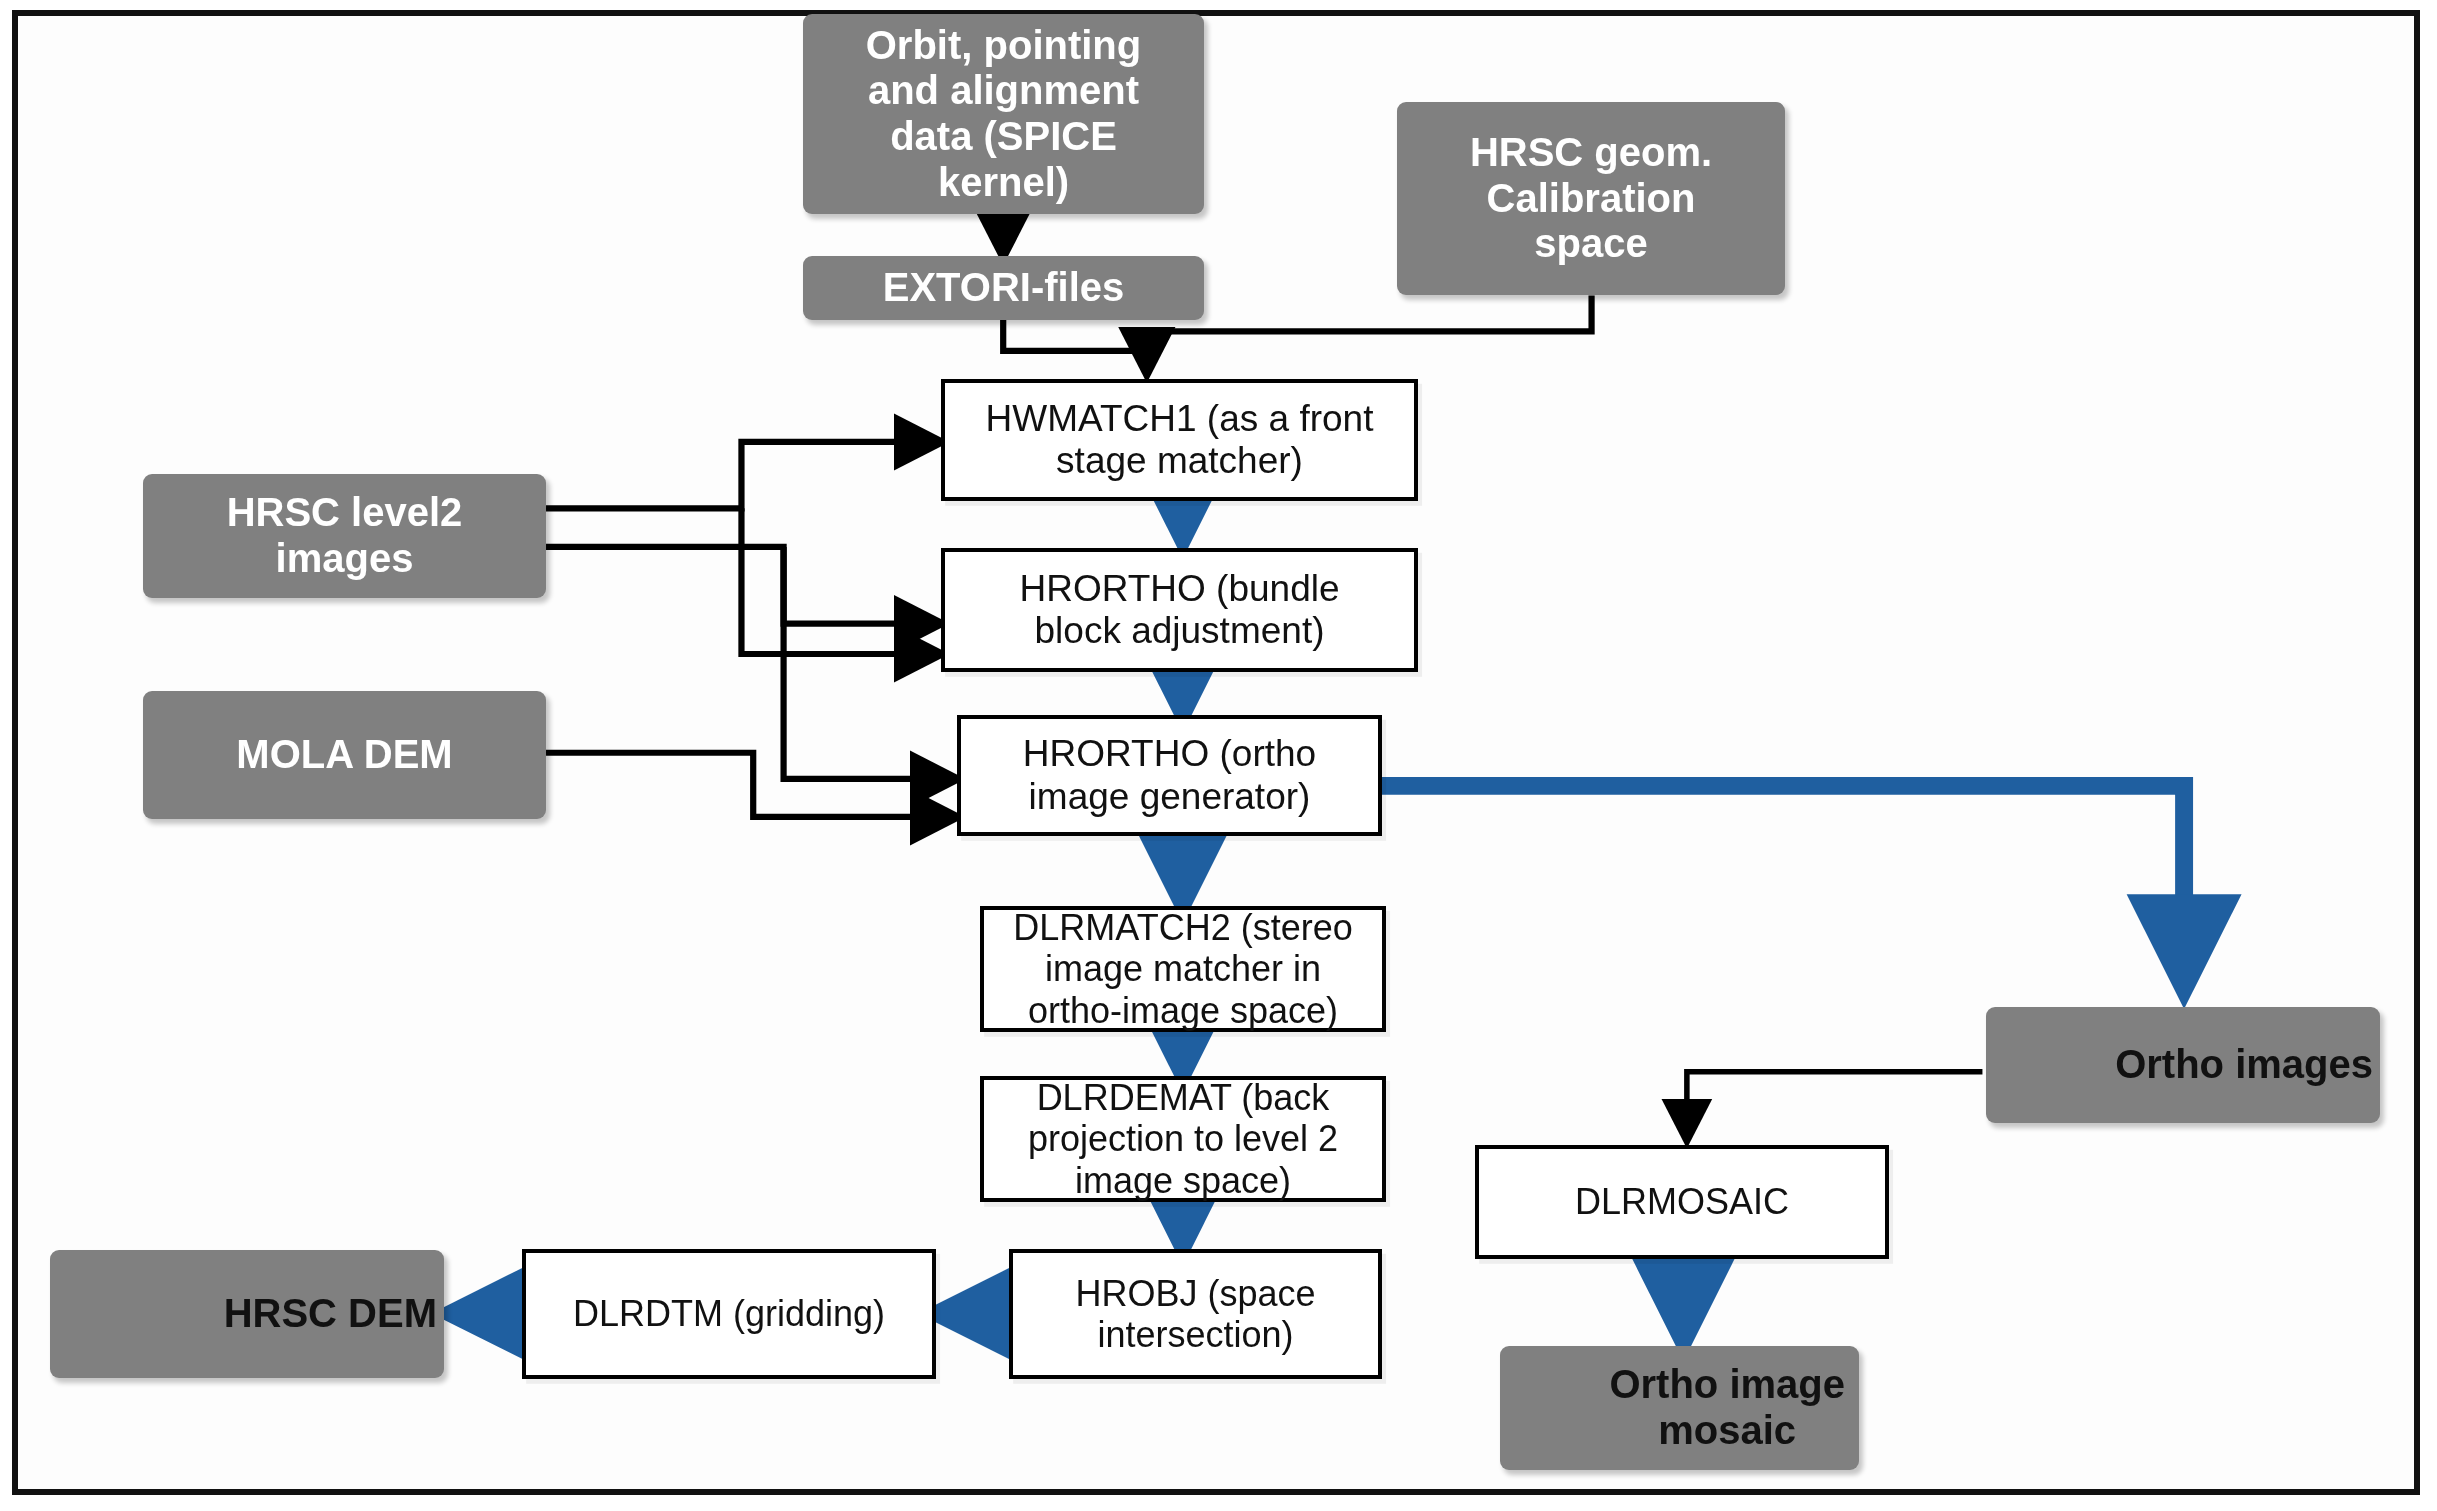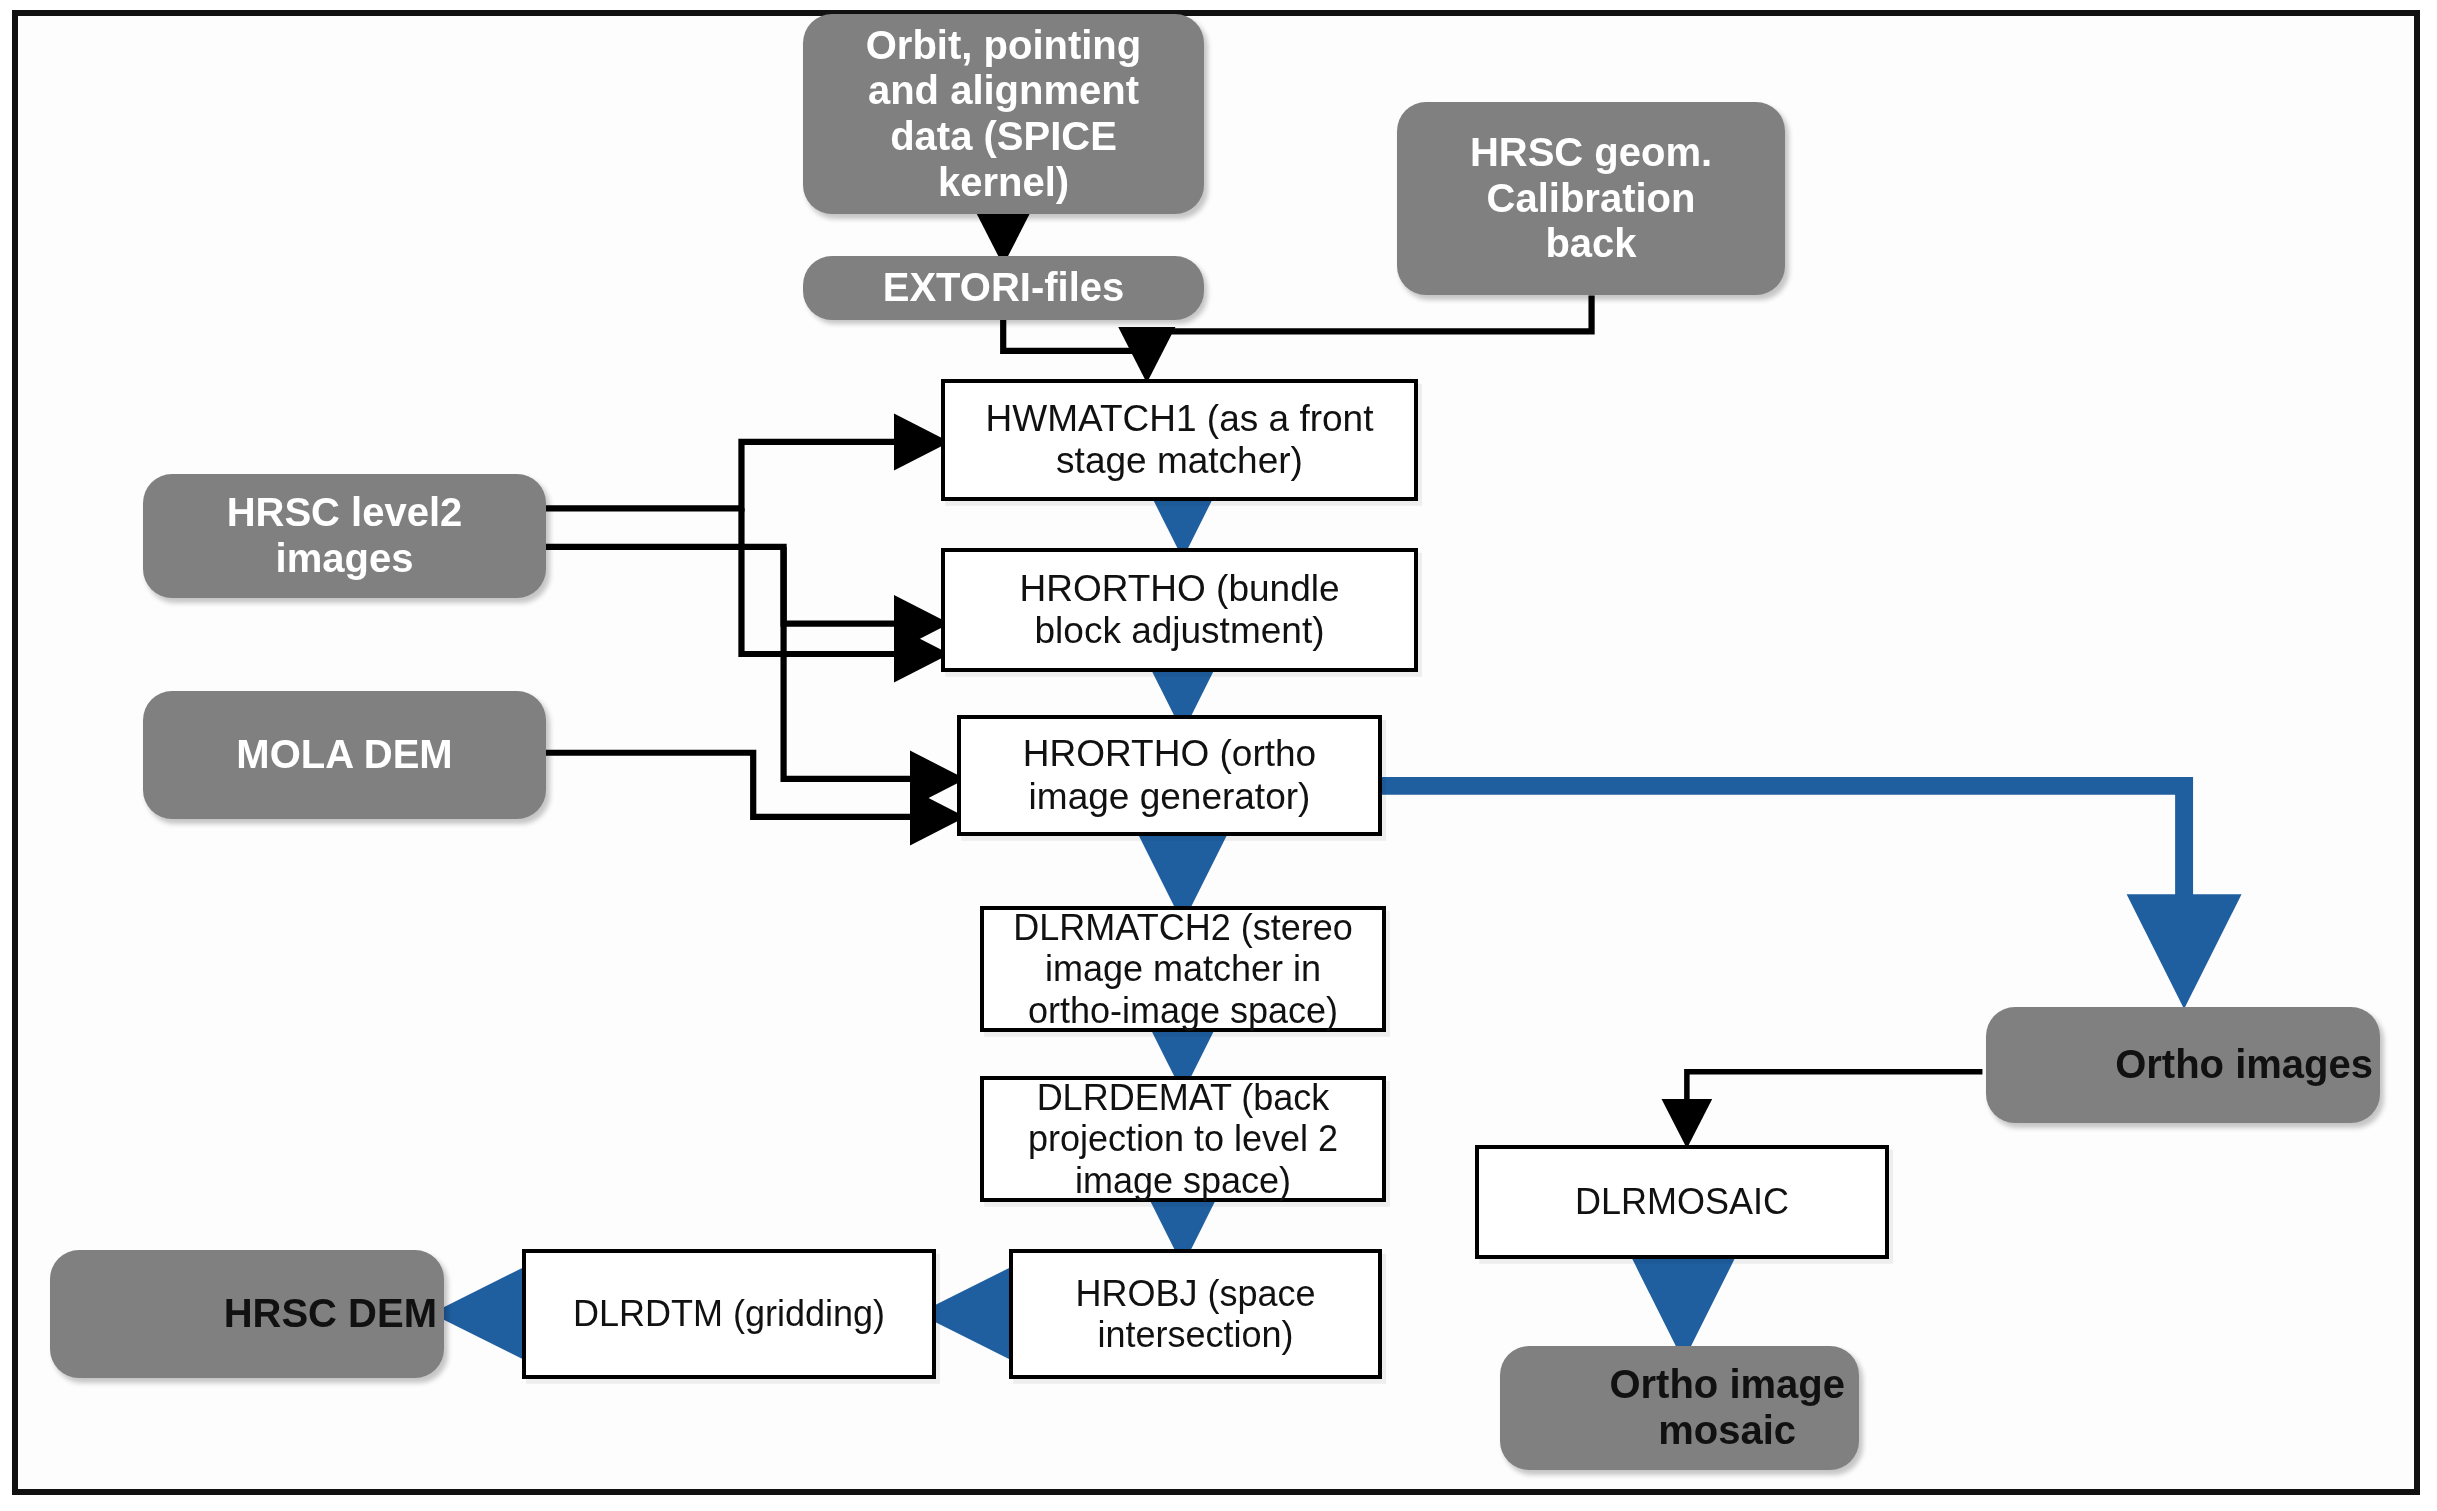--- a/index.html
+++ b/index.html
@@ -41,21 +41,21 @@
     display: flex;
     align-items: center;
     justify-content: center;
     text-align: center;
     line-height: 1.14;
   }
   .node span { display: block; padding: 0 7px; }
   
   .gray {
     background: #808080;
-    border-radius: 29px;
+    border-radius: 9px;
     color: #ffffff;
     font-weight: bold;
     box-shadow: 3.5px 4.1px 4.8px rgba(0,0,0,0.22);
   }
   .gray.dark-text { color: #111111; justify-content: flex-end; }
   
   .proc {
     background: #ffffff;
     border: 4.8px solid #000000;
     color: #111111;
@@ -133,21 +133,21 @@
   </div>
 
   <div class="node gray fs-58" style="left:803px; top:256px; width:401px; height:64px;">
     <span>EXTORI-files</span>
   </div>
 
   <div class="node gray fs-58" style="left:1397px; top:102px; width:388px; height:193px;">
     <span>
         <span>HRSC geom.</span>
         <span>Calibration</span>
-        <span>back</span>
+        <span>space</span>
       </span>
   </div>
 
   <div class="node gray fs-58" style="left:143px; top:474px; width:403px; height:124px;">
     <span>
         <span>HRSC level2</span>
         <span>images</span>
       </span>
   </div>
 

